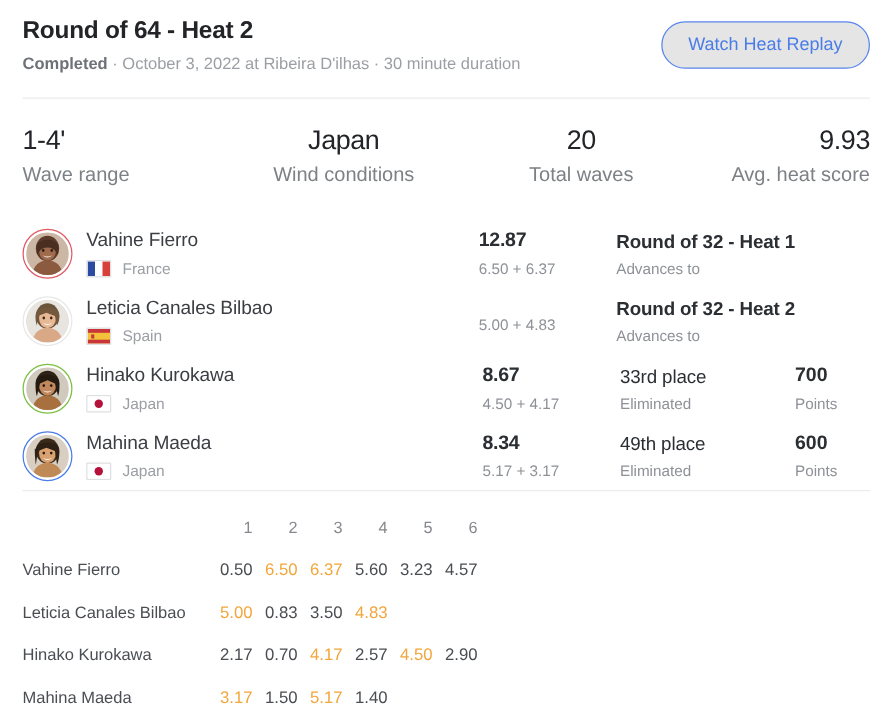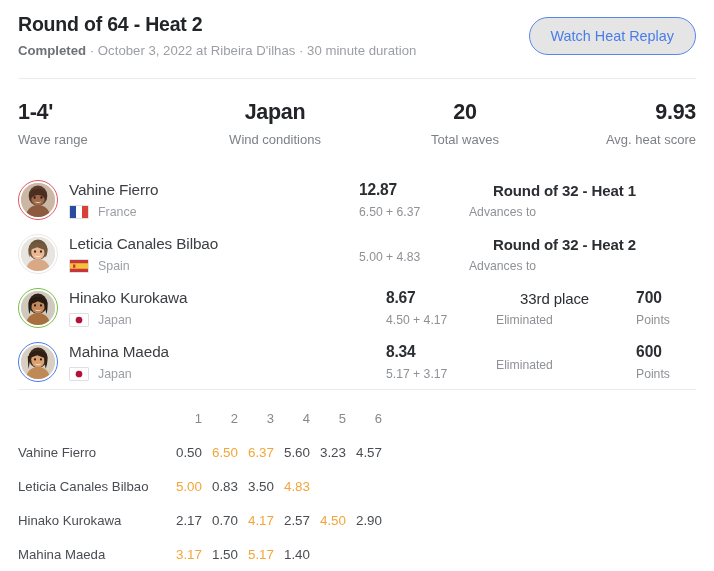--- a/index.html
+++ b/index.html
@@ -43,24 +43,24 @@
   
   .stats {
     display: flex; padding: 21px 18px 20px 18px;
   }
   .stat { flex: 1 1 0; }
   .stat.s0 { text-align: left; }
   .stat.s1 { text-align: center; padding-left: 26px;}
   .stat.s2 { text-align: center; padding-left: 36px;}
   .stat.s3 { text-align: right; }
   .stat-val {
-    font-size: 21.5px; font-weight: bold; color: #222428;
+    font-size: 21.5px; font-weight: normal; color: #222428;
     letter-spacing: -0.3px; line-height: 1.2;
   }
-  .stat-label { margin-top: 6px; font-size: 13px; color: #7d8085; }
+  .stat-label { margin-top: 6px; font-size: 16px; color: #7d8085; }
 
   
   .athletes { padding: 6px 18px 0 18px; }
   .ath-row { display: flex; align-items: center; height: 54px; }
 
   .avatar-wrap {
     width: 40px; height: 40px; border-radius: 50%;
     flex: 0 0 40px; padding: 2px; background: #fff;
     display: flex; align-items: center; justify-content: center;
   }
@@ -88,21 +88,20 @@
   .score-total {
     font-size: 15.6px; font-weight: bold; color: #2b2e32;
     line-height: 1.2; letter-spacing: -0.2px;
   }
   .score-parts { margin-top: 5px; font-size: 12.2px; color: #8e9196; }
 
   .next-col { flex: 0 0 140px; margin-left: 14px; }
   .next-title {
     font-size: 15px; color: #2b2e32; line-height: 1.2; white-space: nowrap;
     letter-spacing: -0.1px;
-    margin-left: 24px;
   }
   .next-title.bold { font-weight: bold; }
   .next-sub { margin-top: 5px; font-size: 12.2px; color: #8e9196; }
 
   .pts-col { flex: 0 0 60px; text-align: left; }
   .pts-val {
     font-size: 15.6px; font-weight: bold; color: #2b2e32; line-height: 1.2;
   }
   .pts-label { margin-top: 5px; font-size: 12.2px; color: #8e9196; }
 
@@ -315,20 +314,21 @@
             </svg>
           </span>
           <span class="nat-label">Japan</span>
         </div>
       </div>
       <div class="score-col">
         <div class="score-total">8.34</div>
         <div class="score-parts">5.17 + 3.17</div>
       </div>
       <div class="next-col">
+        <div class="next-title">49th place</div>
         <div class="next-sub">Eliminated</div>
       </div>
       <div class="pts-col">
         <div class="pts-val">600</div>
         <div class="pts-label">Points</div>
       </div>
     </div>
 
   </div>
 

